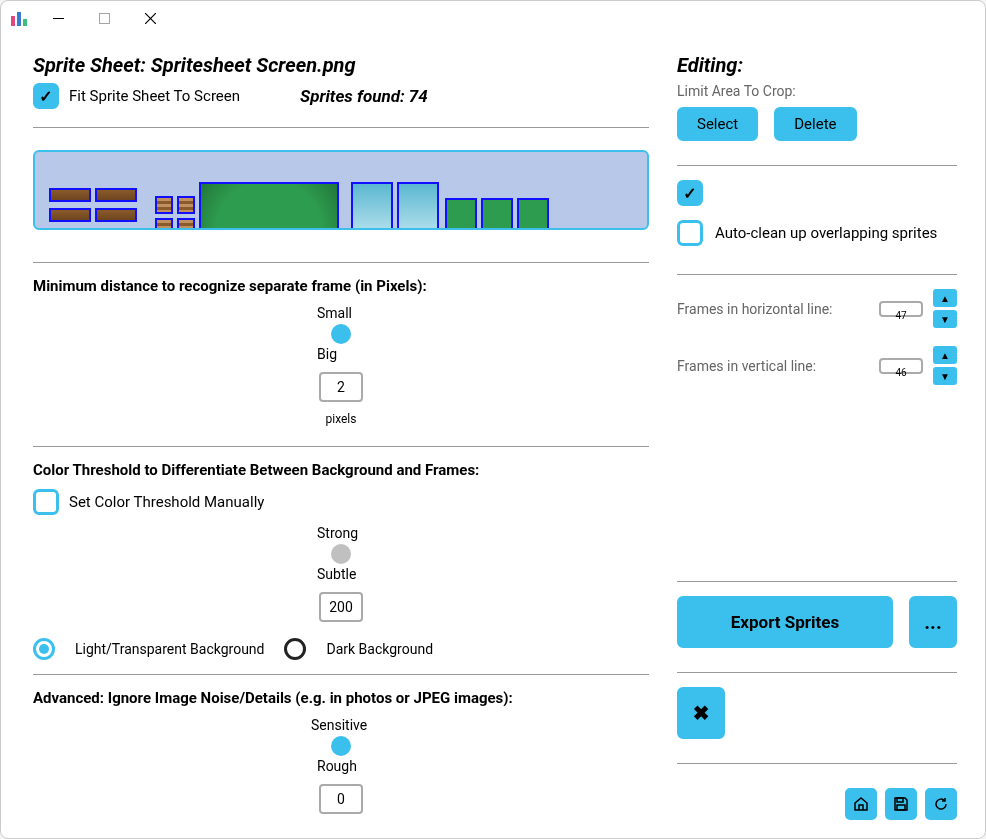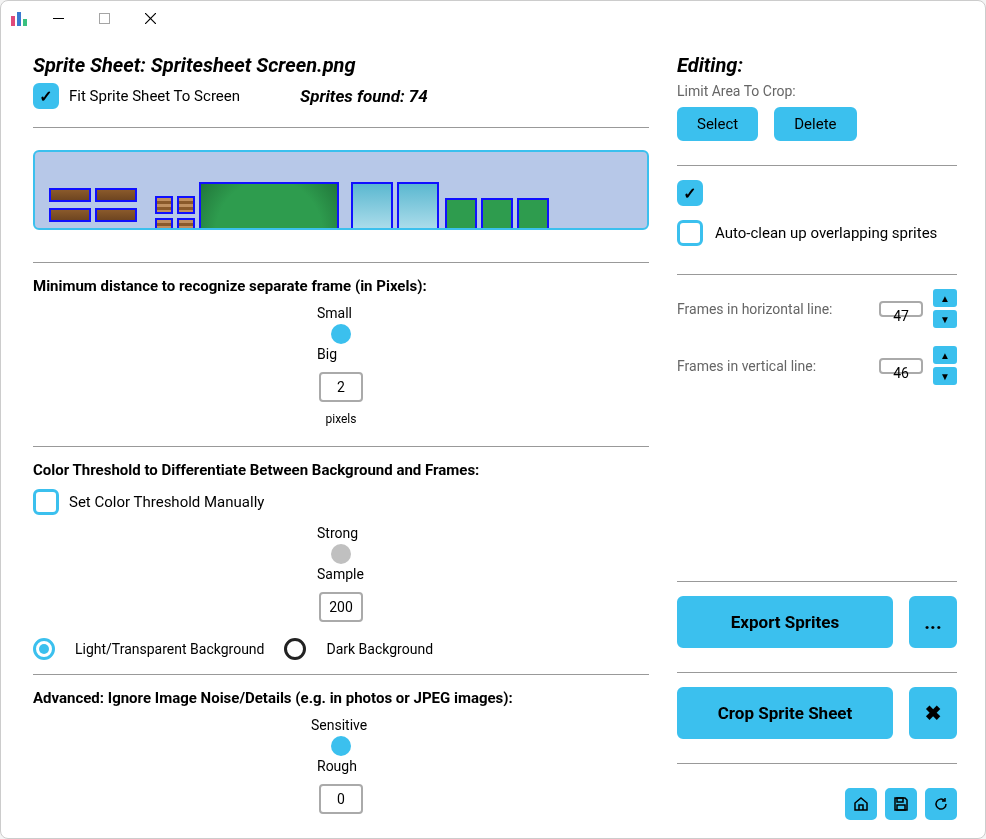--- a/index.html
+++ b/index.html
@@ -55,21 +55,21 @@
   .radio.dark { border-color: #222; }
   .radio-label { font-size: 14px; }
   .sublabel { font-size: 14px; color: #666; margin-bottom: 8px; }
   .btn-row { display: flex; gap: 16px; margin-bottom: 10px; }
   .btn { background: #3bc0ee; border: 2px solid #3bc0ee; border-radius: 6px; padding: 6px 18px; font-size: 15px; text-align: center; display: inline-flex; align-items: center; justify-content: center; }
   .btn-big { font-size: 17px; font-weight: 700; padding: 14px 0; flex: 1; }
   .btn-sq { width: 48px; height: 52px; font-size: 20px; font-weight: 700; display: flex; align-items: center; justify-content: center; }
   .opt-row { display: flex; align-items: center; gap: 12px; margin-bottom: 14px; }
   .stepper-row { display: flex; align-items: center; gap: 10px; margin-bottom: 18px; }
   .stepper-label { font-size: 14px; color: #666; flex: 1; }
-  .stepper-val { width: 44px; height: 16px; border: 2px solid #aaa; border-radius: 4px; text-align: center; font-size: 14px; line-height: 26px; }
+  .stepper-val { width: 44px; height: 16px; border: 2px solid #aaa; border-radius: 4px; text-align: center; font-size: 10px; line-height: 26px; }
   .stepper-btns { display: flex; flex-direction: column; gap: 3px; }
   .step-btn { width: 24px; height: 18px; background: #3bc0ee; border: 2px solid #3bc0ee; border-radius: 3px; display: flex; align-items: center; justify-content: center; font-size: 10px; }
   .spacer { flex: 1; }
   .icon-row { display: flex; gap: 8px; justify-content: flex-end; margin-top: 10px; }
   .icon-btn { width: 32px; height: 32px; background: #3bc0ee; border: 2px solid #3bc0ee; border-radius: 5px; display: flex; align-items: center; justify-content: center; }
   .icon-btn svg { width: 16px; height: 16px; }
 </style>
 </head>
 <body>
 
@@ -221,21 +221,21 @@
       <div class="fit-row" style="margin-bottom:10px">
         <span class="checkbox"></span>
         <span class="check-label">Set Color Threshold Manually</span>
       </div>
       <div class="slider-row">
         <span class="slider-label">Strong</span>
         <div class="slider">
           <div class="slider-track"></div>
           <div class="slider-thumb grey" style="left:78%"></div>
         </div>
-        <span class="slider-label">Sample</span>
+        <span class="slider-label">Subtle</span>
         <div class="num-box">200</div>
       </div>
       <div class="radio-row">
         <span class="radio checked"></span>
         <span class="radio-label">Light/Transparent Background</span>
         <span class="radio dark"></span>
         <span class="radio-label">Dark Background</span>
       </div>
 
       <hr>
@@ -289,21 +289,20 @@
 
       <div class="spacer"></div>
 
       <hr>
       <div class="btn-row">
         <div class="btn btn-big">Export Sprites</div>
         <div class="btn btn-sq">...</div>
       </div>
       <hr>
       <div class="btn-row">
-        <div class="btn btn-big">Crop Sprite Sheet</div>
         <div class="btn btn-sq">✖</div>
       </div>
       <hr>
       <div class="icon-row">
         <div class="icon-btn">
           <svg viewBox="0 0 16 16" fill="none" stroke="#000" stroke-width="1.5">
               <path d="M2 7 L8 2 L14 7 V14 H2 Z"></path>
               <path d="M6 14 V9 H10 V14"></path>
             </svg>
         </div>

